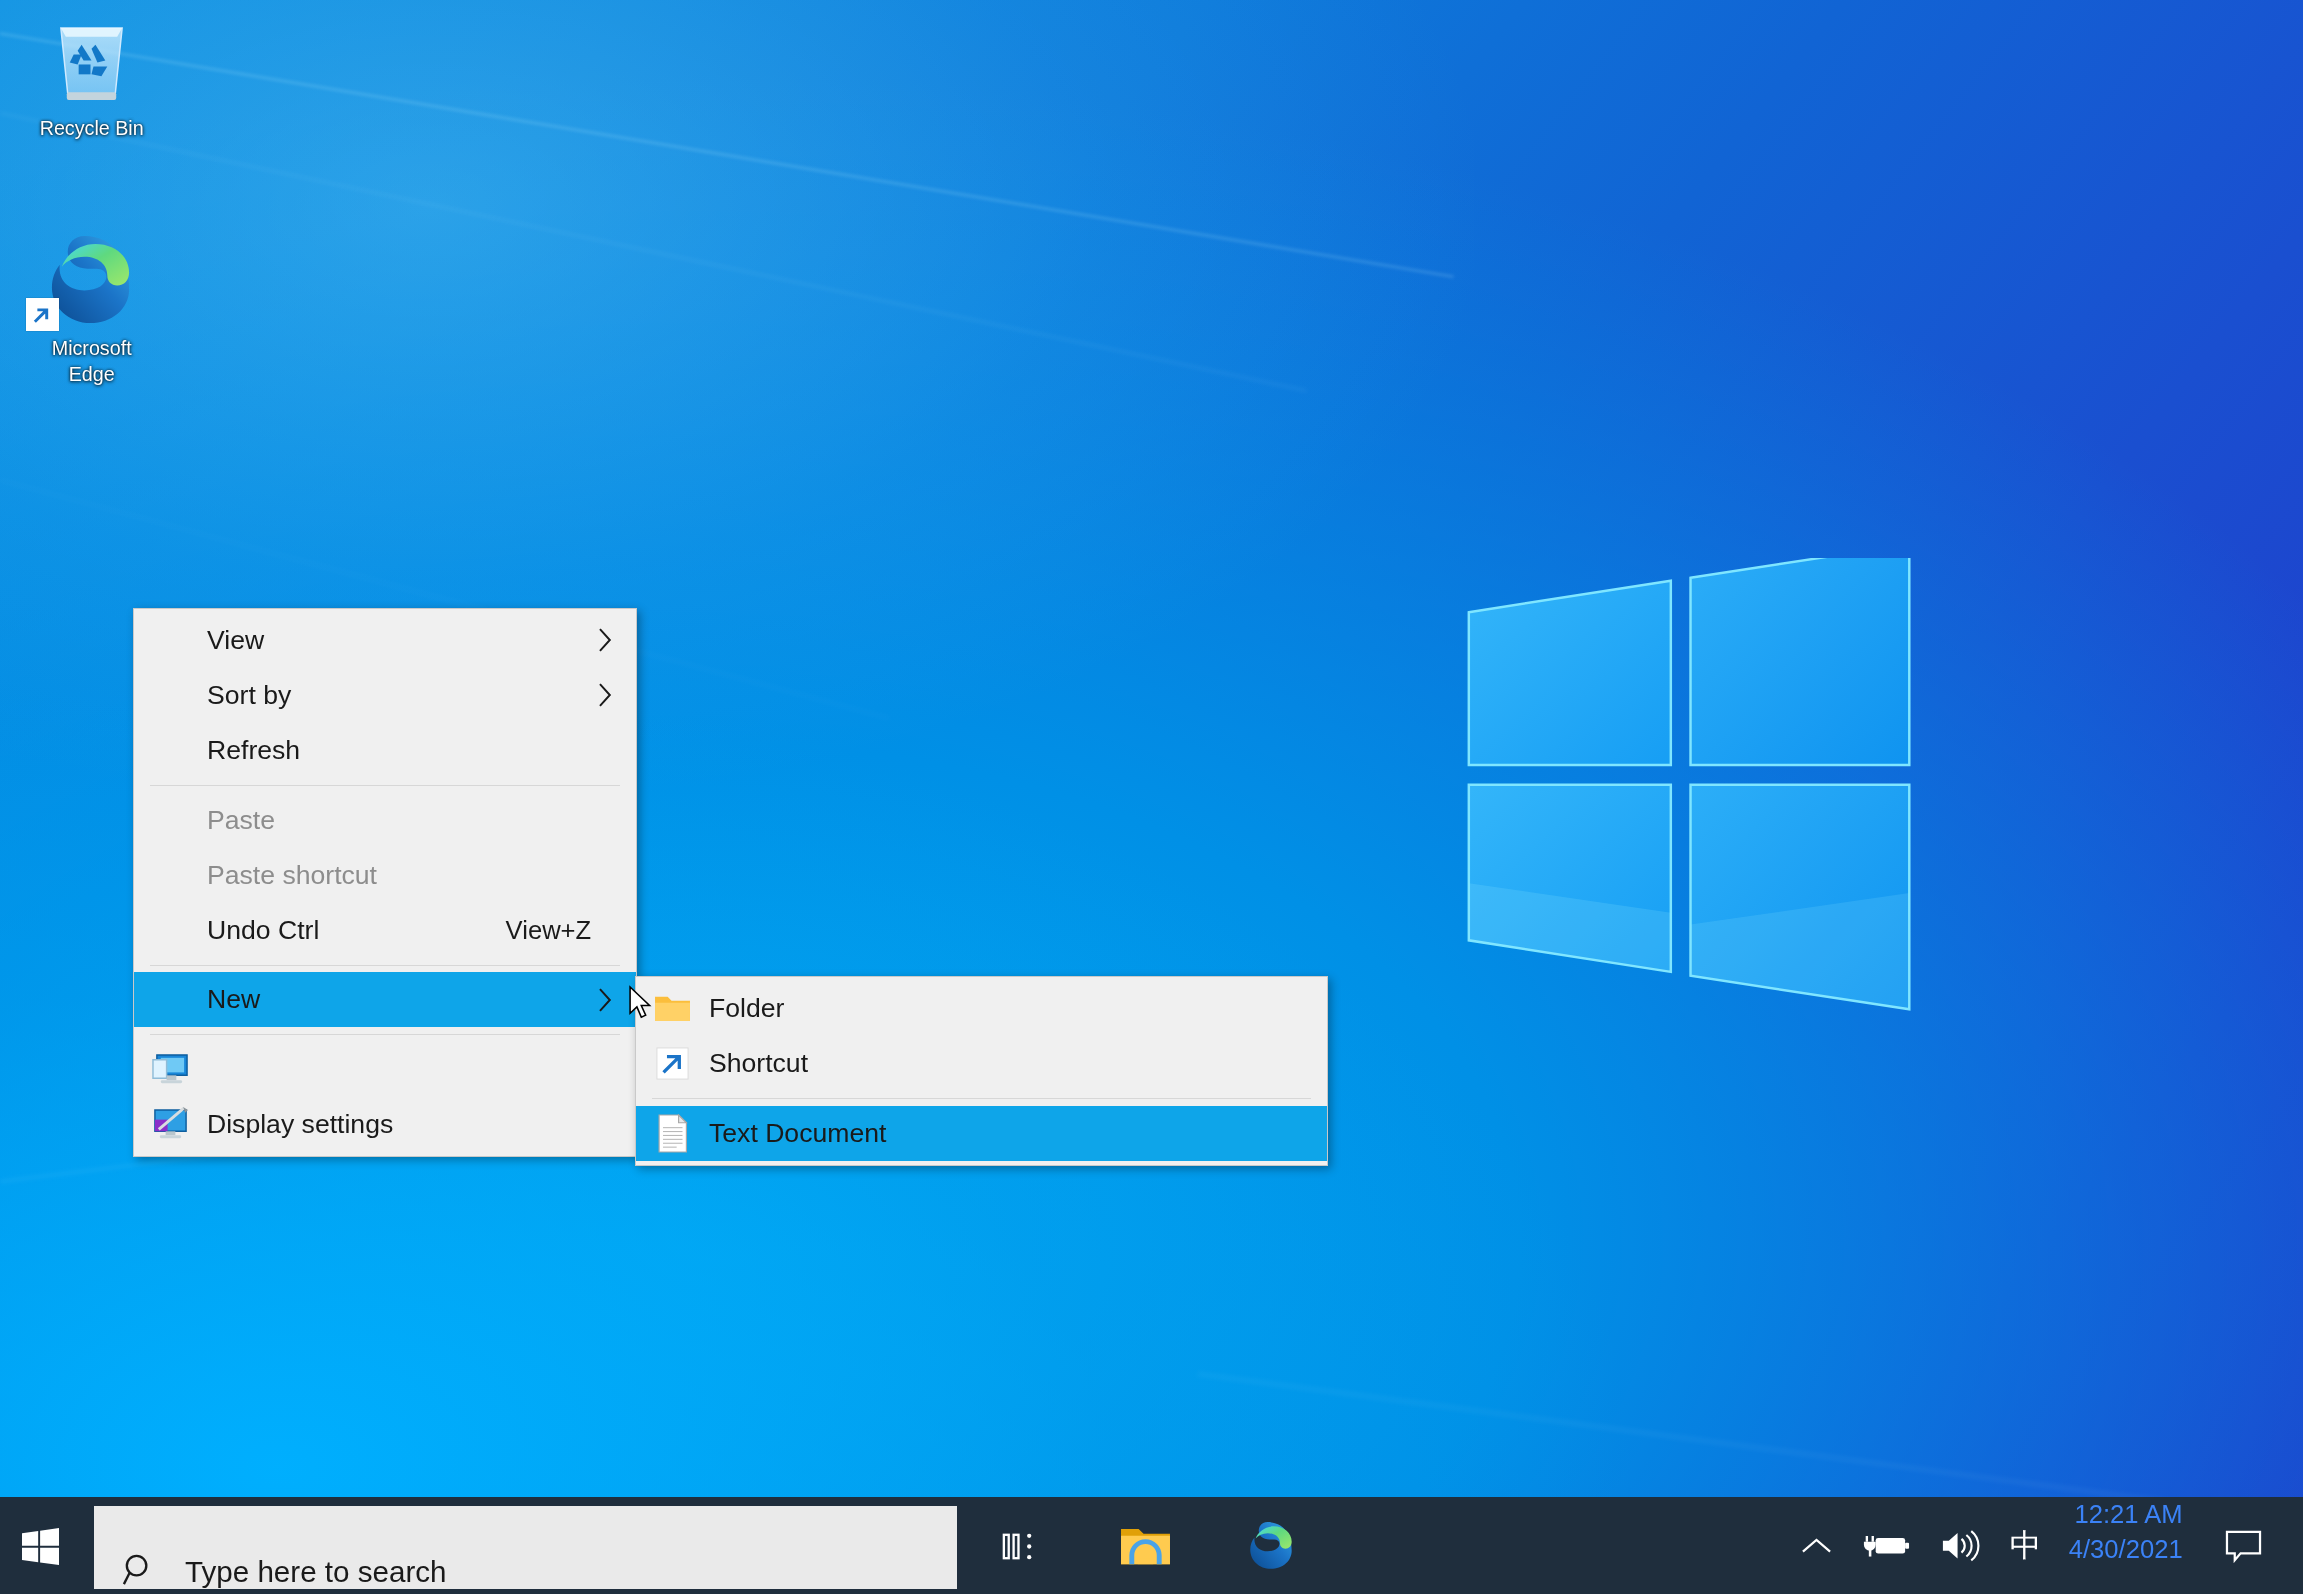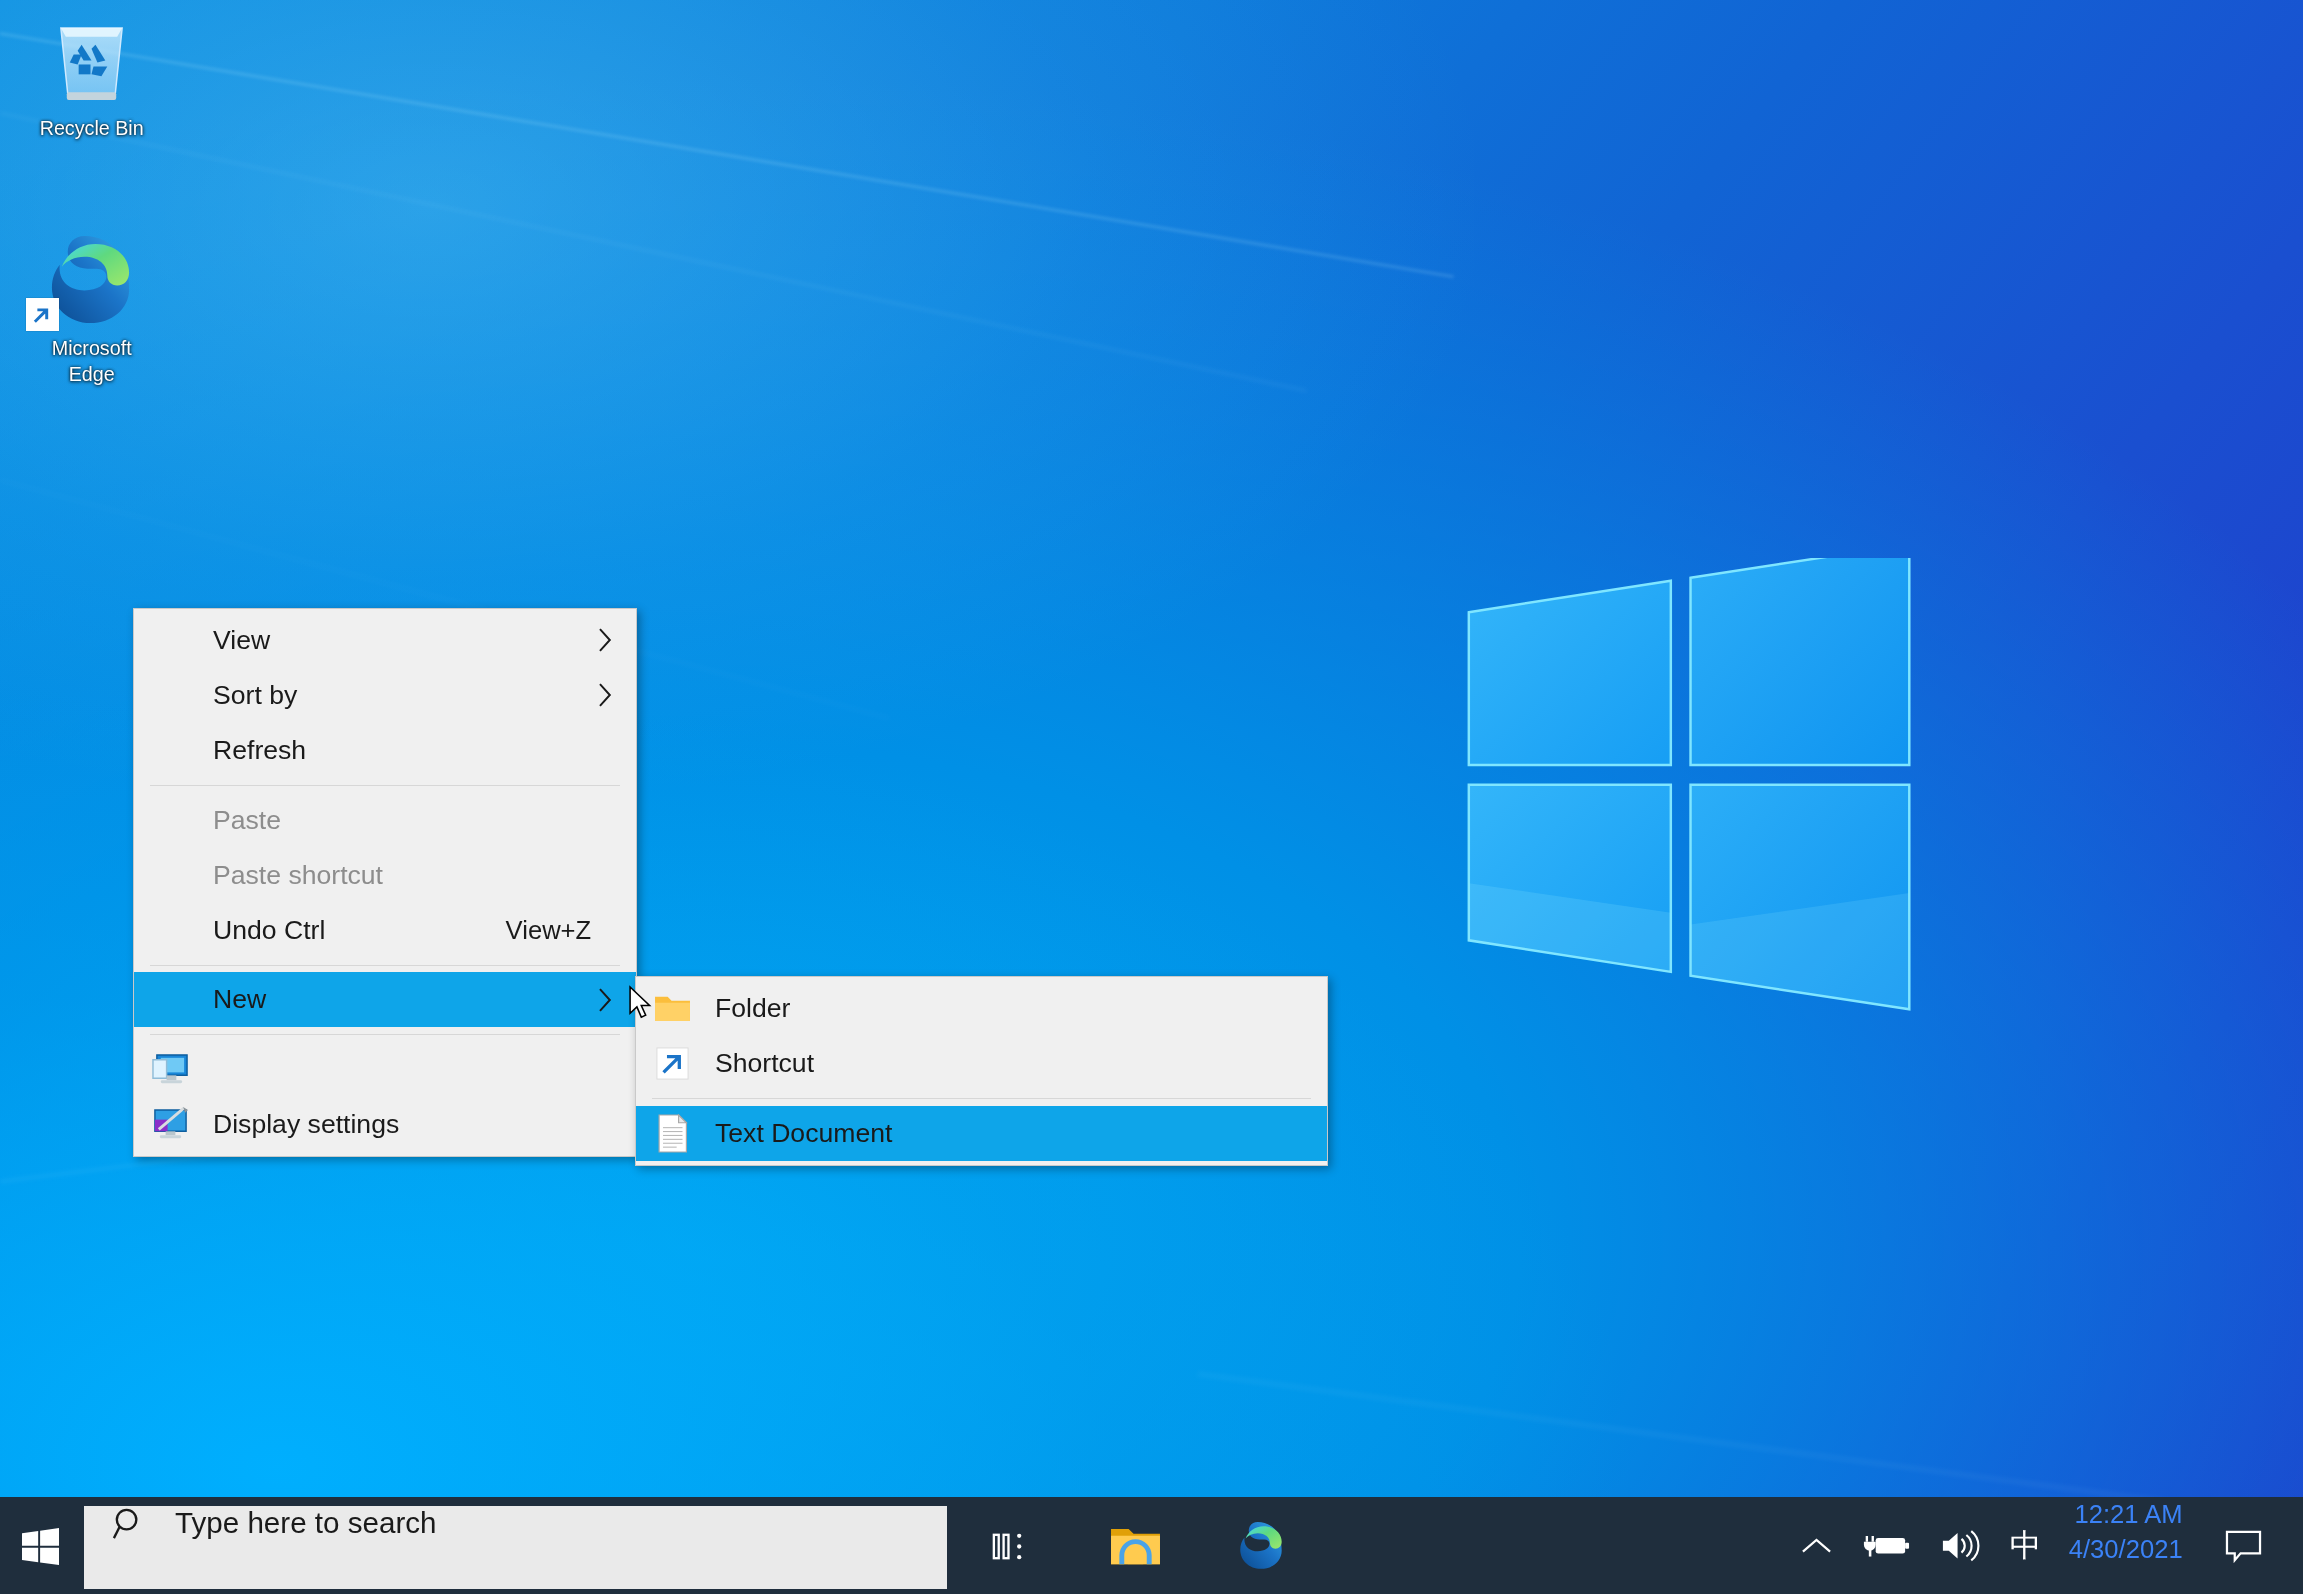--- a/index.html
+++ b/index.html
@@ -68,38 +68,38 @@
     position:relative; display:flex; align-items:center;
     height:55px; padding:0 11.8px 0 0; cursor:default;
     background:#f0f0f0;
   }
   .mi.hl{ background:#0ea5e9; }
   .mi.disabled .mi-label{ color:#8d8d8d; }
   .mi .mi-icon{
     width:73px; min-width:73px; height:55px;
     display:flex; align-items:center; justify-content:center;
   }
-  .mi .mi-label{ flex:1; white-space:nowrap;margin-left:6px; }
+  .mi .mi-label{ flex:1; white-space:nowrap; }
   .mi .mi-accel{ color:#1a1a1a; margin-left:auto; padding-right:33px; font-size:25.6px;}
   .mi .mi-arrow{
     position:absolute; right:23.6px; top:50%; transform:translateY(-50%);
     width:15.8px; height:27.6px;
   }
   .sep{ height:1px; background:#d7d7d7; margin:6.9px 15.8px; }
 
   
   #taskbar{
     position:absolute; left:0; bottom:0; width:2303px; height:98px;
     background:#1f2e3d; display:flex; align-items:center;
     user-select:none;
   }
   #start-btn{ width:81px; height:98px; display:flex;align-items:center;justify-content:center; cursor:default;}
   #search-box{
-    width:863px; height:83px; margin-left:3px; margin-top:3px;
-    background:#eaeaea; display:flex; align-items:flex-start; cursor:text;
+    width:863px; height:83px; margin-left:13px; margin-top:3px;
+    background:#eaeaea; display:flex; align-items:flex-end; cursor:text;
   }
   #search-icon{ width:91px; display:flex; align-items:center; justify-content:center; }
   #search-placeholder{ font-size:29.6px; color:#1a1a1a; }
   .tb-btn{ width:93px; height:98px; display:flex; align-items:center; justify-content:center; cursor:default;}
   #tb-spacer{ flex:1; }
   #tray{ display:flex; align-items:center; height:98px; padding-right:5.9px;}
   .tray-item{ display:flex; align-items:center; justify-content:center; height:98px; padding:0 13.8px; cursor:default;}
   #clock{
     display:flex; flex-direction:column; align-items:flex-end; 
     color:#3b82f6; font-size:25.6px; line-height:1.38; padding:0 19.7px 0 13.8px; height:98px; cursor:default;

